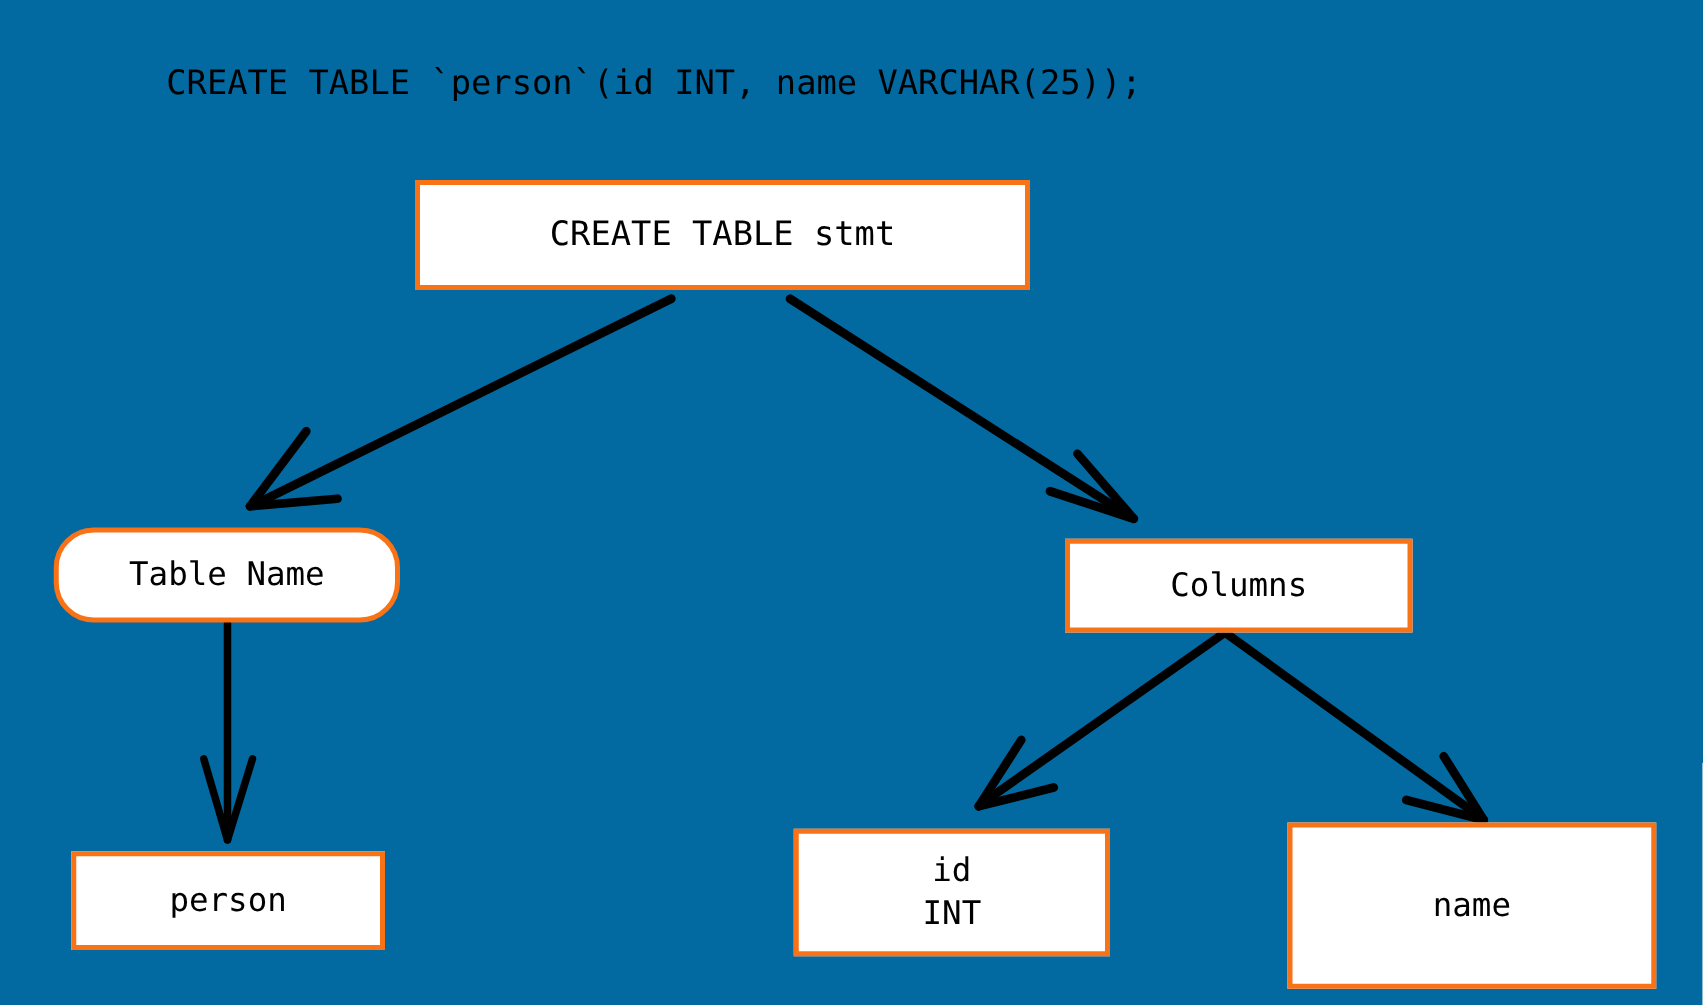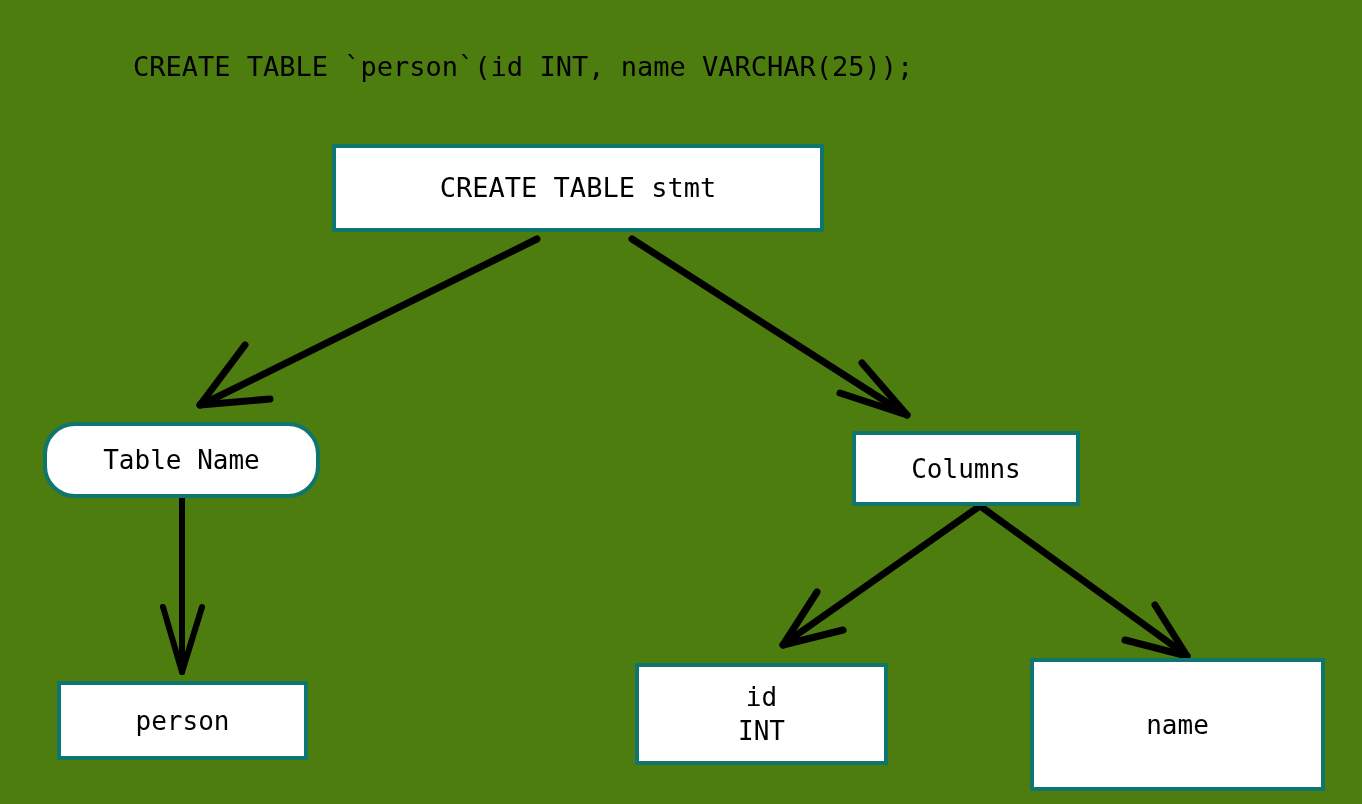--- a/index.html
+++ b/index.html
@@ -9,21 +9,21 @@
     background: #ffffff;
   }
   body {
     font-family: "DejaVu Sans Mono", "Liberation Mono", monospace;
     color: #000000;
   }
   #canvas {
     position: relative;
     width: 1362px;
     height: 804px;
-    background: #4d7c0f;
+    background: #0369a1;
     overflow: hidden;
   }
   #edges {
     position: absolute;
     left: 0;
     top: 0;
     width: 1362px;
     height: 804px;
     pointer-events: none;
   }
@@ -33,39 +33,39 @@
     top: 50px;
     font-size: 27px;
     line-height: 34px;
     letter-spacing: 0px;
     white-space: pre;
     color: #000000;
   }
   .node {
     position: absolute;
     box-sizing: border-box;
-    border: 4px solid #0f766e;
+    border: 4px solid #f97316;
     background: #ffffff;
     display: flex;
     flex-direction: column;
     align-items: center;
     justify-content: center;
     text-align: center;
     font-size: 26px;
     line-height: 34px;
     white-space: pre;
     color: #000000;
   }
   .node .line {
     display: block;
     white-space: pre;
   }
   #node-root     { left: 332px;  top: 144px; width: 492px; height: 88px;  font-size: 27px; }
   #node-tablename{ left: 43px;   top: 422px; width: 277px; height: 76px;  font-size: 26px; border-radius: 32px; }
-  #node-columns  { left: 852px;  top: 431px; width: 228px; height: 75px;  font-size: 26px; }
+  #node-columns  { left: 852px;  top: 431px; width: 278px; height: 75px;  font-size: 26px; }
   #node-person   { left: 57px;   top: 681px; width: 251px; height: 79px;  font-size: 26px; }
   #node-id       { left: 635px;  top: 663px; width: 253px; height: 102px; font-size: 26px; }
   #node-name     { left: 1030px; top: 658px; width: 295px; height: 133px; font-size: 26px; }
 </style>
 </head>
 <body>
 
 <div id="canvas">
 
   <div class="title-text">CREATE TABLE `person`(id INT, name VARCHAR(25));</div>

